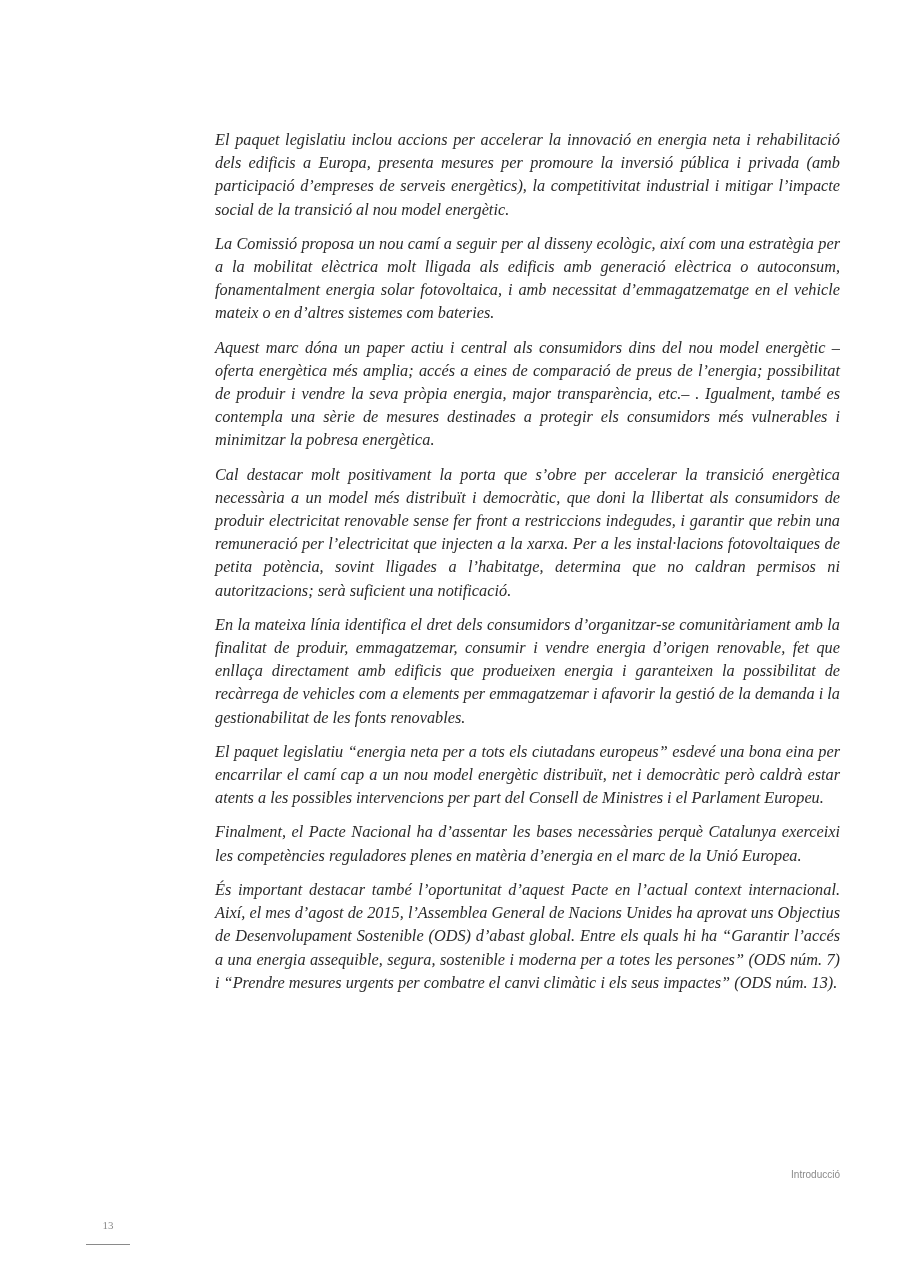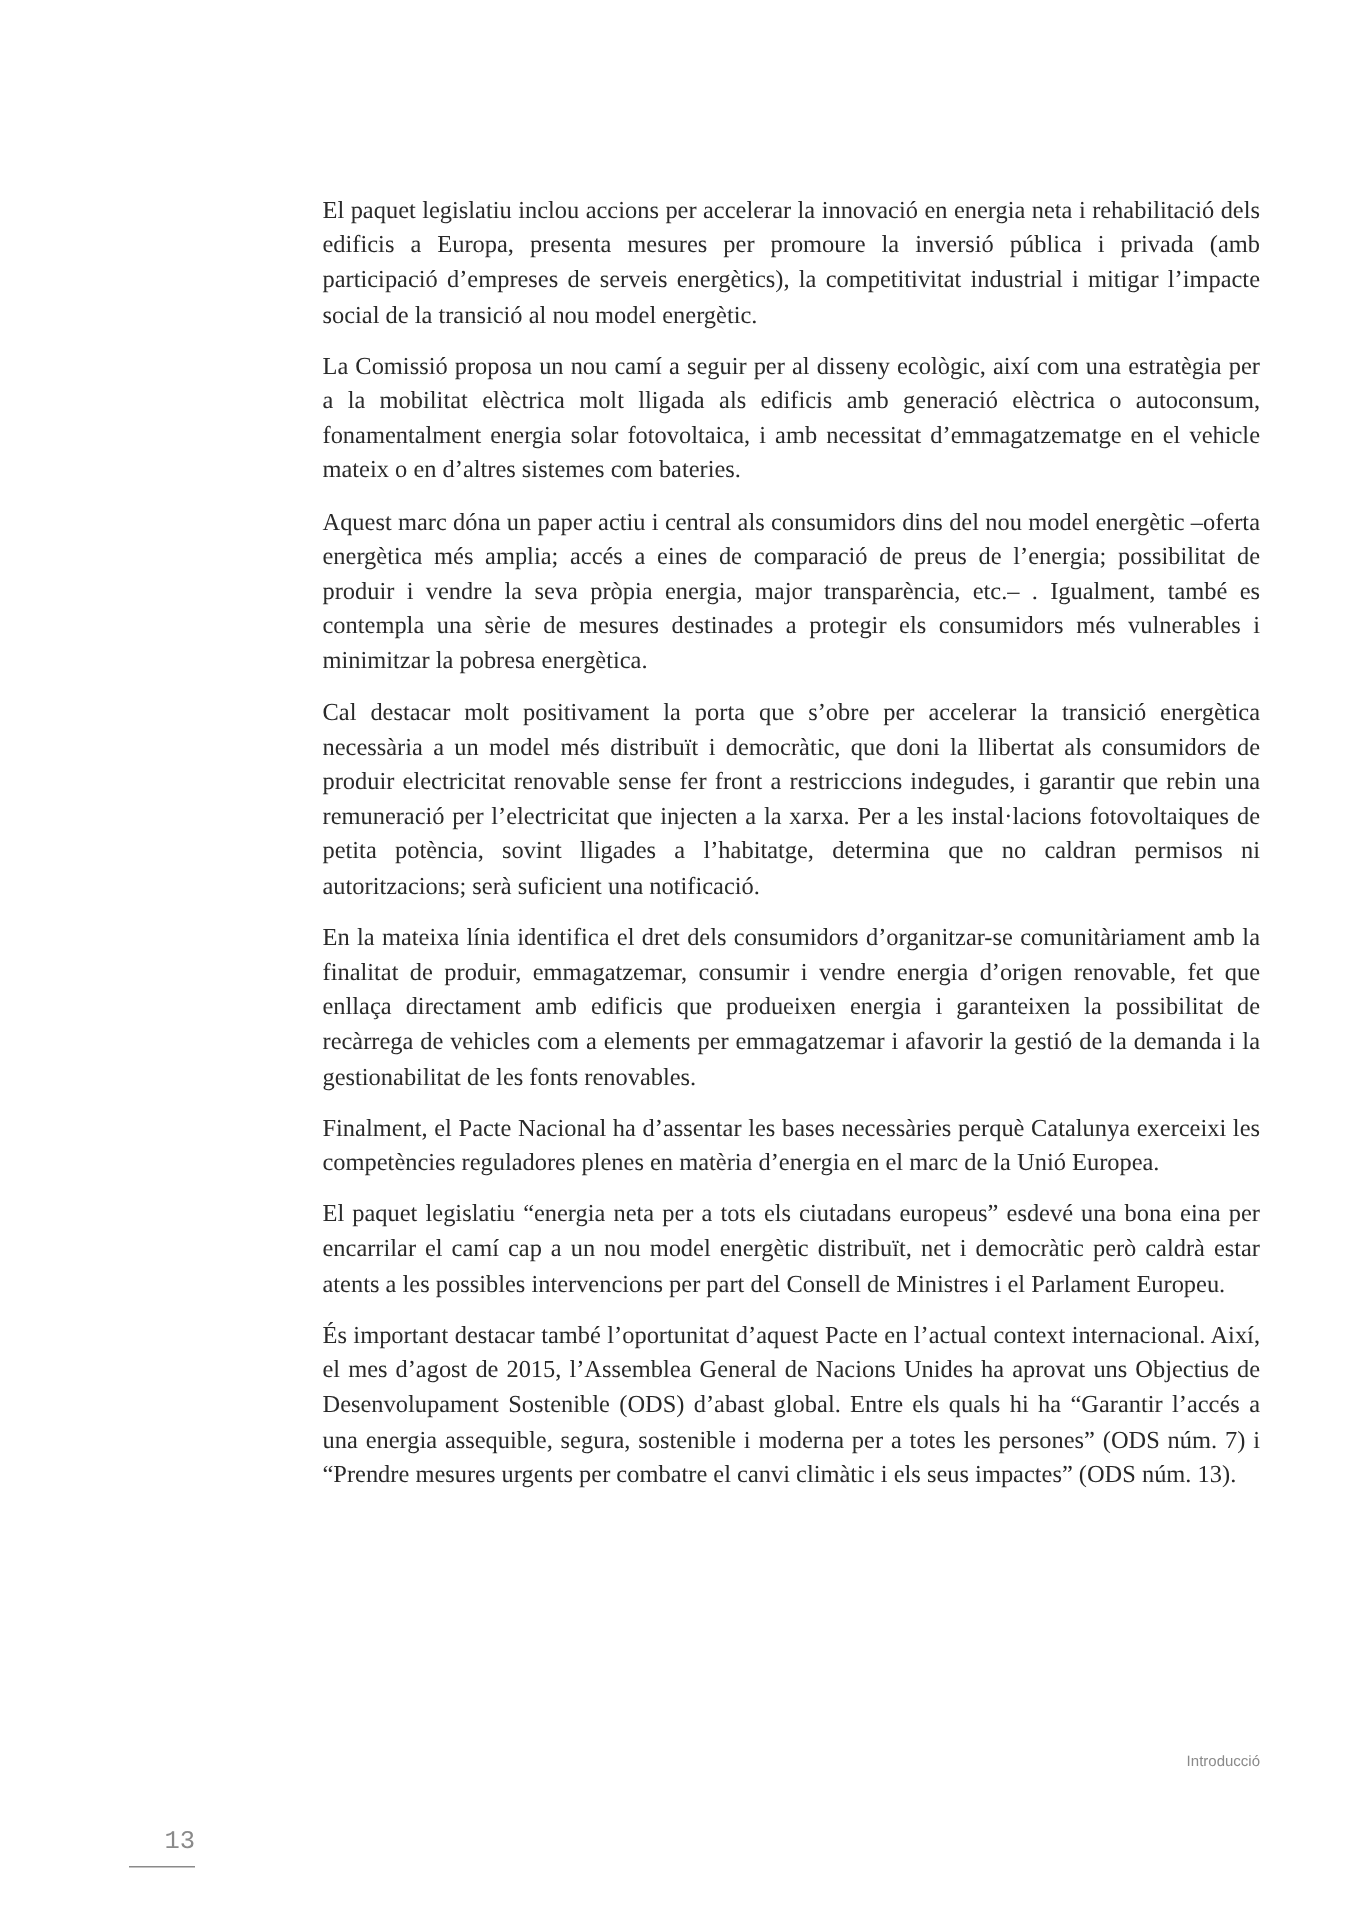--- a/index.html
+++ b/index.html
@@ -8,30 +8,31 @@
       position: absolute;
       left: 215px;
       top: 128px;
       width: 625px;
       font-family: "Liberation Serif", "DejaVu Serif", serif;
       font-size: 16.3px;
       line-height: 23.2px;
       color: #2a2a2a;
       text-align: justify;
       hyphens: manual;
+      font-style: italic;
     }
     .text-block p { margin: 0 0 11px 0; }
     .page-number {
       position: absolute;
       left: 86px;
       top: 1219px;
       width: 44px;
-      text-align: right;
-      font-family: Liberation Mono, monospace;
-      font-size: 17px;
+      text-align: center;
+      font-family: Liberation Serif, serif;
+      font-size: 11px;
       color: #8a8a8a;
     }
     .page-rule {
       position: absolute;
       left: 86px;
       top: 1244px;
       width: 44px;
       height: 1px;
       background: #8a8a8a;
     }
@@ -46,20 +47,20 @@
   </style>
 </head>
 <body>
 
 <div class="text-block">
   <p>El paquet legislatiu inclou accions per accelerar la innovació en energia neta i rehabi­litació dels edificis a Europa, presenta mesures per promoure la inversió pública i pri­vada (amb participació d’empreses de serveis energètics), la competitivitat industrial i mitigar l’impacte social de la transició al nou model energètic.</p>
   <p>La Comissió proposa un nou camí a seguir per al disseny ecològic, així com una estratè­gia per a la mobilitat elèctrica molt lligada als edificis amb generació elèctrica o autocon­sum, fonamentalment energia solar fotovoltaica, i amb necessitat d’emmagatzematge en el vehicle mateix o en d’altres sistemes com bateries.</p>
   <p>Aquest marc dóna un paper actiu i central als consumidors dins del nou model ener­gètic –oferta energètica més amplia; accés a eines de comparació de preus de l’energia; possibilitat de produir i vendre la seva pròpia energia, major transparència, etc.– . Igualment, també es contempla una sèrie de mesures destinades a protegir els consu­midors més vulnerables i minimitzar la pobresa energètica.</p>
   <p>Cal destacar molt positivament la porta que s’obre per accelerar la transició energètica necessària a un model més distribuït i democràtic, que doni la llibertat als consumidors de produir electricitat renovable sense fer front a restriccions indegudes, i garantir que rebin una remuneració per l’electricitat que injecten a la xarxa. Per a les instal·lacions fotovoltaiques de petita potència, sovint lligades a l’habitatge, determina que no cal­dran permisos ni autoritzacions; serà suficient una notificació.</p>
   <p>En la mateixa línia identifica el dret dels consumidors d’organitzar-se comunitària­ment amb la finalitat de produir, emmagatzemar, consumir i vendre energia d’origen renovable, fet que enllaça directament amb edificis que produeixen energia i garantei­xen la possibilitat de recàrrega de vehicles com a elements per emmagatzemar i afavorir la gestió de la demanda i la gestionabilitat de les fonts renovables.</p>
+  <p>El paquet legislatiu “energia neta per a tots els ciutadans europeus” esdevé una bona eina per encarrilar el camí cap a un nou model energètic distribuït, net i democràtic però caldrà estar atents a les possibles intervencions per part del Consell de Ministres i el Parlament Europeu.</p>
   <p>Finalment, el Pacte Nacional ha d’assentar les bases necessàries perquè Catalunya exerceixi les competències reguladores plenes en matèria d’energia en el marc de la Unió Europea.</p>
-  <p>El paquet legislatiu “energia neta per a tots els ciutadans europeus” esdevé una bona eina per encarrilar el camí cap a un nou model energètic distribuït, net i democràtic però caldrà estar atents a les possibles intervencions per part del Consell de Ministres i el Parlament Europeu.</p>
   <p>És important destacar també l’oportunitat d’aquest Pacte en l’actual context interna­cional. Així, el mes d’agost de 2015, l’Assemblea General de Nacions Unides ha aprovat uns Objectius de Desenvolupament Sostenible (ODS) d’abast global. Entre els quals hi ha “Garantir l’accés a una energia assequible, segura, sostenible i moderna per a totes les persones” (ODS núm. 7) i “Prendre mesures urgents per combatre el canvi climàtic i els seus impactes” (ODS núm. 13).</p>
 </div>
 
 <div class="page-number">13</div>
 <div class="page-rule"></div>
 <div class="section-label">Introducció</div>
 
 </body></html>

